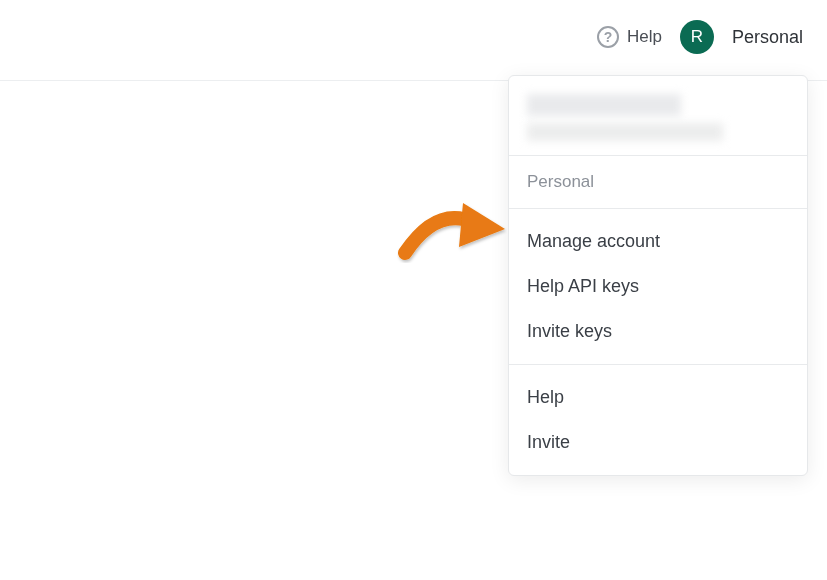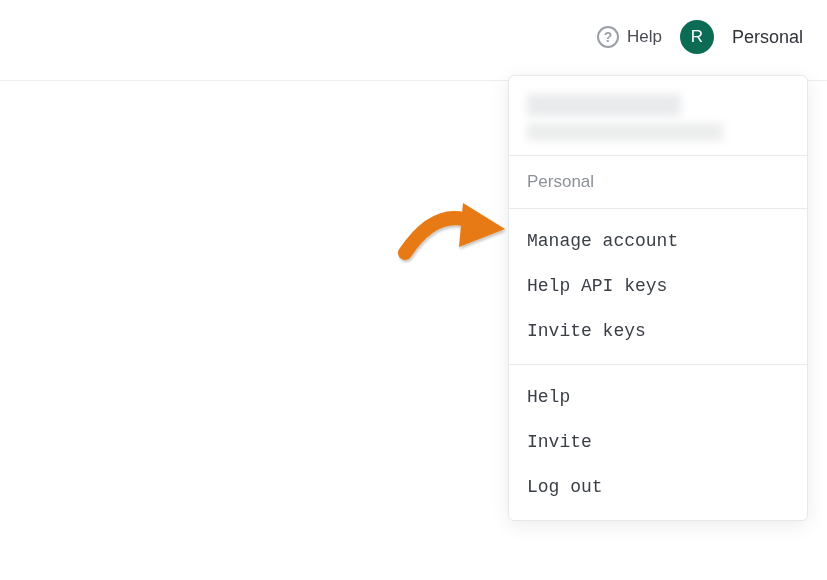--- a/index.html
+++ b/index.html
@@ -92,21 +92,20 @@
       color: #8c9199;
       font-size: 17px;
       border-bottom: 1px solid #e8eaec;
     }
     .menu-item {
       padding: 9px 18px;
       color: #3a3f46;
       font-size: 18px;
       cursor: pointer;
       line-height: 1.5;
-      font-family: Liberation Mono, monospace;
     }
     .menu-group {
       padding: 10px 0;
       border-bottom: 1px solid #e8eaec;
     }
     .menu-group:last-child {
       border-bottom: none;
     }
     .arrow {
       position: absolute;
@@ -138,21 +137,20 @@
   </div>
   <div class="section-label">Personal</div>
   <div class="menu-group">
     <div class="menu-item">Manage account</div>
     <div class="menu-item">Help API keys</div>
     <div class="menu-item">Invite keys</div>
   </div>
   <div class="menu-group">
     <div class="menu-item">Help</div>
     <div class="menu-item">Invite</div>
-    <div class="menu-item">Log out</div>
   </div>
 </div>
 
 <svg class="arrow" viewBox="0 0 110 80">
   <defs>
     <filter id="ds" x="-20%" y="-20%" width="140%" height="140%">
       <feDropShadow dx="1" dy="2" stdDeviation="1.5" flood-color="rgba(0,0,0,0.25)"></feDropShadow>
     </filter>
   </defs>
   <g filter="url(#ds)">

